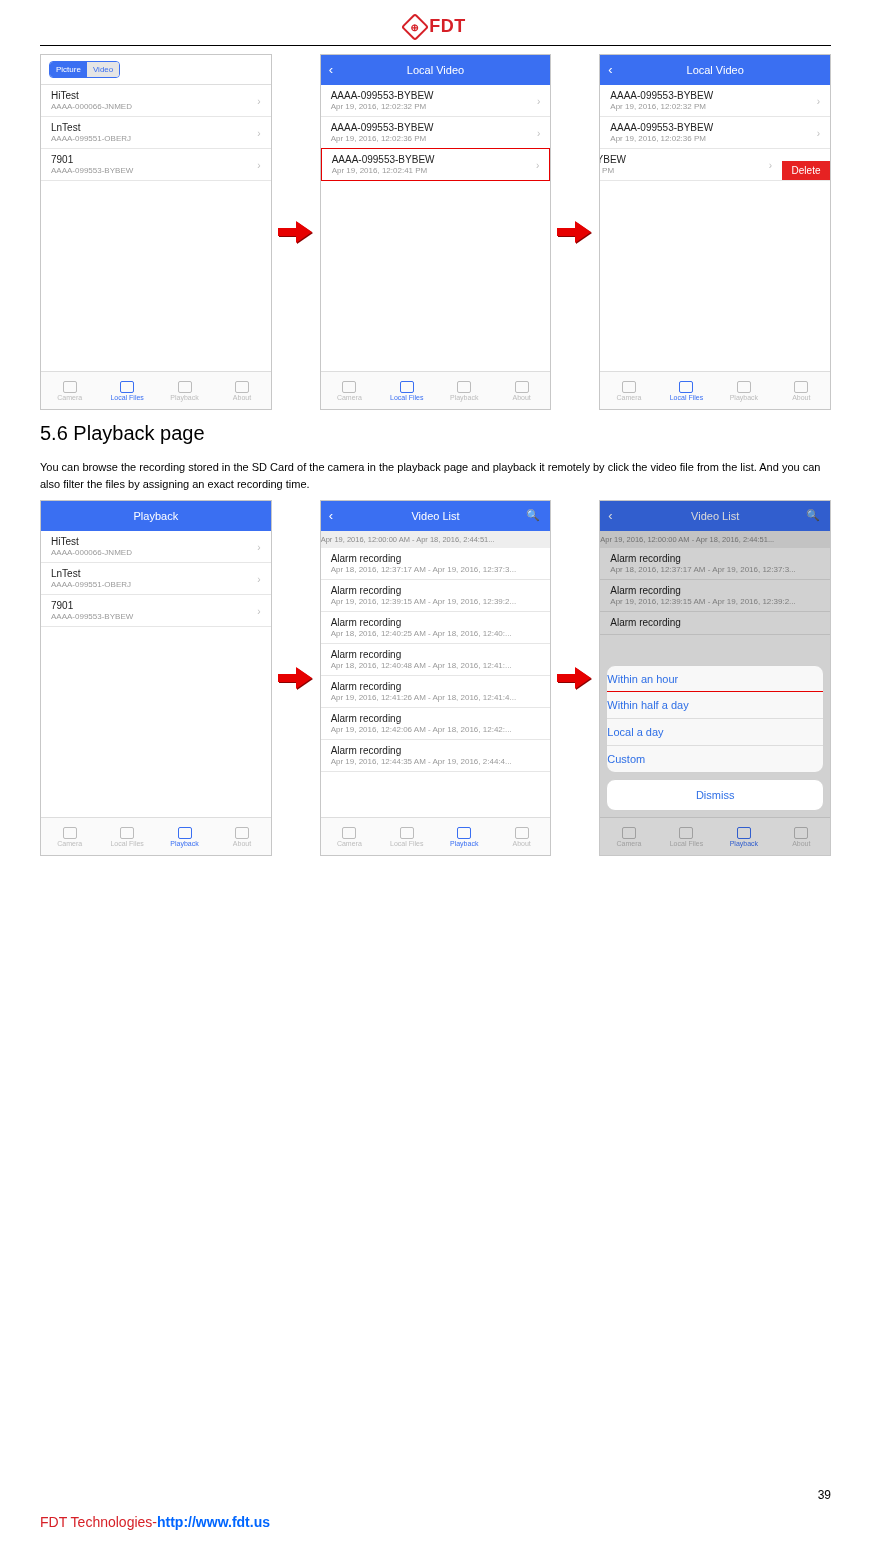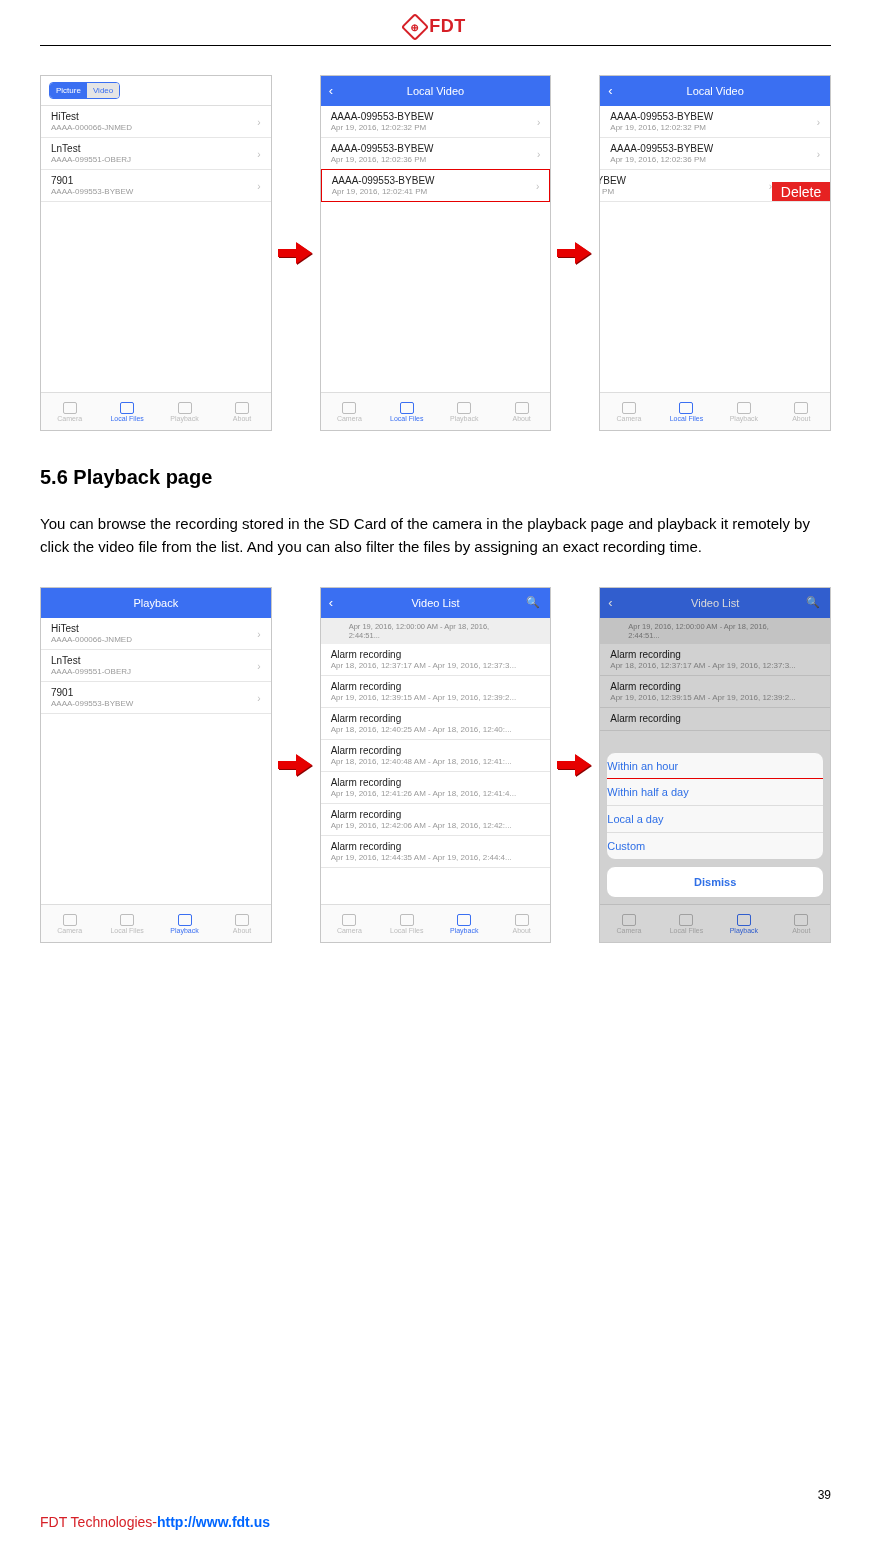--- a/index.html
+++ b/index.html
@@ -4,21 +4,21 @@
 <style>
   *{box-sizing:border-box;margin:0;padding:0;font-family:Arial,Helvetica,sans-serif}
   body{background:#fff;width:871px;min-height:1562px;position:relative;padding:0 40px 90px}
   
   .pg-head{display:flex;justify-content:center;padding:16px 0 8px;border-bottom:1.5px solid #000}
   .brand{display:flex;align-items:center;gap:4px;font-weight:700;font-size:18px;letter-spacing:.5px}
   .brand .logo{width:20px;height:20px;border:2px solid #d62027;border-radius:3px;display:flex;align-items:center;justify-content:center;color:#d62027;font-size:10px;position:relative;transform:rotate(45deg)}
   .brand .logo span{transform:rotate(-45deg);font-weight:900}
   .brand .accent{color:#d62027}
   
-  .row{display:flex;align-items:center;gap:6px;margin-top:29px}
+  .row{display:flex;align-items:center;gap:6px;margin-top:8px}
   .arrow{width:36px;height:22px;position:relative;filter:drop-shadow(1px 1px 0 #800)}
   .arrow::before{content:"";position:absolute;left:0;top:7px;width:20px;height:8px;background:#e60000}
   .arrow::after{content:"";position:absolute;left:18px;top:0;border-left:16px solid #e60000;border-top:11px solid transparent;border-bottom:11px solid transparent}
   
   .phone{width:232px;height:356px;border:1px solid #c7c7c7;background:#eee;display:flex;flex-direction:column;font-size:9px;color:#555}
   .phone .hdr{height:30px;display:flex;align-items:center;justify-content:center;position:relative;flex:0 0 auto}
   .hdr.blue{background:#3a6ff2;color:#fff;font-size:11px}
   .hdr.white{background:#fff;border-bottom:1px solid #ddd}
   .hdr .back{position:absolute;left:8px;top:7px;color:#fff;font-size:13px}
   .hdr .mag{position:absolute;right:10px;top:8px;color:#fff;font-size:11px}
@@ -29,35 +29,35 @@
   .phone .body{flex:1;background:#fff;overflow:hidden}
   .tbar{height:38px;border-top:1px solid #ddd;background:#fafafa;display:flex;flex:0 0 auto}
   .tbar div{flex:1;display:flex;flex-direction:column;align-items:center;justify-content:center;gap:1px;color:#bcbcbc;font-size:7px}
   .tbar .ic{width:14px;height:12px;border:1.5px solid currentColor;border-radius:2px}
   .tbar .act{color:#3a6ff2}
   .phone .item{border-bottom:1px solid #e6e6e6;padding:5px 10px;position:relative;background:#fff}
   .item .t{font-size:10px;color:#222;font-weight:400}
   .item .s{font-size:8px;color:#9a9a9a;margin-top:1px}
   .item .chev{position:absolute;right:10px;top:50%;transform:translateY(-50%);color:#c0c0c0;font-size:10px}
   .item.hl{border:1.5px solid #e60000;margin:-1px 0}
-  .item .del{position:absolute;right:0;top:12px;bottom:0;width:58px;background:#e62222;color:#fff;display:flex;align-items:center;justify-content:center;font-size:14px}
+  .item .del{position:absolute;right:0;top:12px;bottom:0;width:48px;background:#e62222;color:#fff;display:flex;align-items:center;justify-content:center;font-size:10px}
   .item.swiped{padding-left:0}
   .item.swiped .t,.item.swiped .s{transform:translateX(-36px)}
-  .grayhdr{background:#eee;padding:4px 28px;font-size:7.5px;color:#8a8a8a}
+  .grayhdr{background:#eee;padding:4px 0;font-size:7.5px;color:#8a8a8a}
   
   .sheet{position:absolute;left:6px;right:6px;bottom:44px;display:flex;flex-direction:column;gap:6px}
   .sheet .grp{background:#f8f8f8;border-radius:9px;overflow:hidden;border:1px solid #d0d0d0}
   .sheet .opt{padding:7px 0;text-align:left;font-size:11px;color:#2f6fe6;border-top:1px solid #ddd}
   .sheet .opt:first-child{border-top:none}
   .sheet .opt.hl{border:1.5px solid #e60000;margin:-1px}
-  .sheet .dismiss{background:#fff;border-radius:9px;padding:9px 0;text-align:center;font-size:11px;font-weight:700;color:#2f6fe6;border:1px solid #d0d0d0}
+  .sheet .dismiss{background:#fff;border-radius:9px;padding:9px 0;text-align:center;font-size:11px;font-weight:400;color:#2f6fe6;border:1px solid #d0d0d0}
   .dim{position:absolute;inset:0;background:rgba(0,0,0,.18)}
   
-  h2.sec{margin-top:35px;font-size:20px;font-weight:700}
-  p.body{margin-top:24px;font-size:15px;line-height:1.5}
+  h2.sec{margin-top:12px;font-size:20px;font-weight:400}
+  p.body{margin-top:14px;font-size:11px;line-height:1.5}
   
   .pgnum{position:absolute;right:40px;bottom:60px;font-size:12px}
   .foot{position:absolute;left:40px;bottom:32px;font-size:14px}
   .foot .company{color:#d62027}
   .foot .url{color:#0066ff;font-weight:700}
 </style>
 </head>
 <body>
 
 <div class="pg-head">

